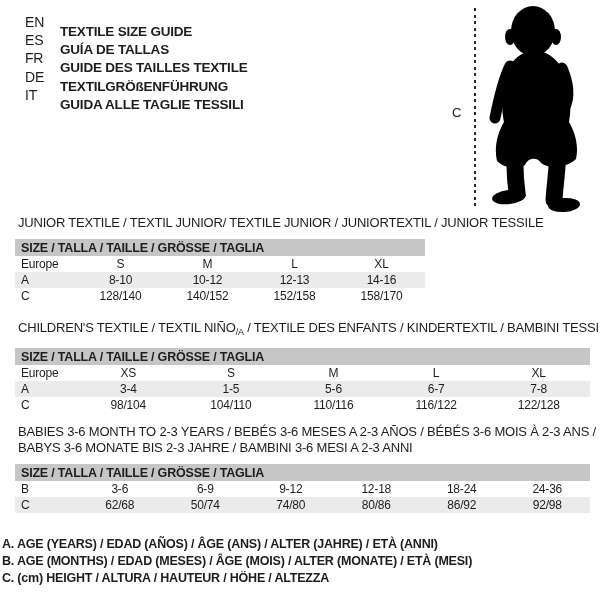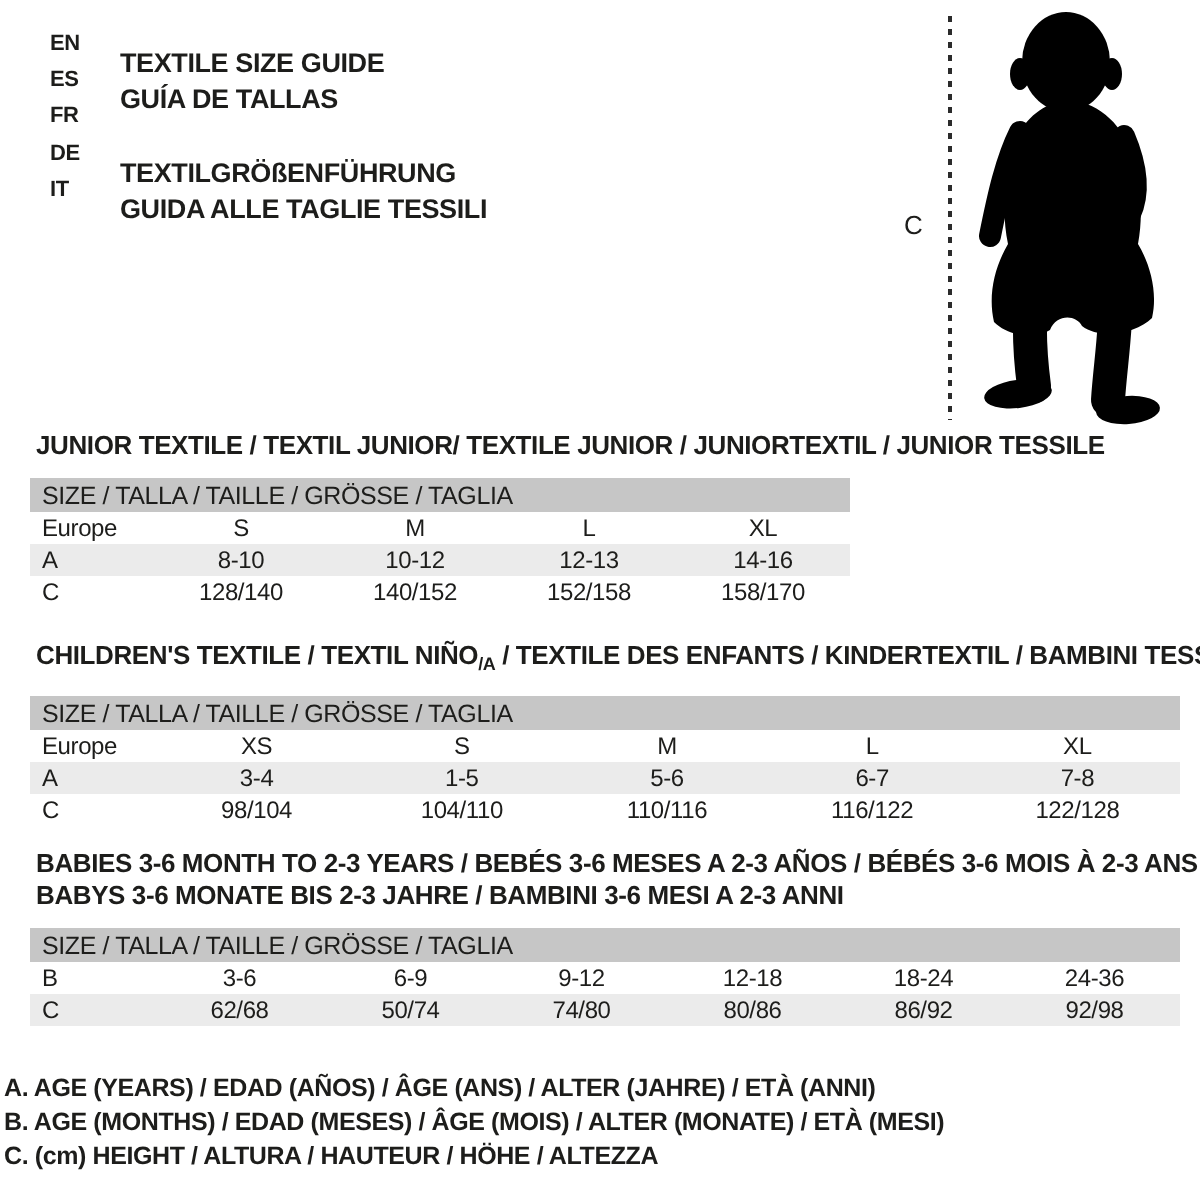--- a/index.html
+++ b/index.html
@@ -4,41 +4,41 @@
 <style>
   html,body { margin:0; padding:0; background:#fff; }
   #page {
     position:relative; width:600px; height:600px; background:#ffffff;
     font-family:"Liberation Sans","DejaVu Sans",sans-serif;
     color:#1d1d1b; overflow:hidden; letter-spacing:-0.2px;
   }
   
   .lang-block { position:absolute; left:25px; top:13px; }
   .lang-row { display:flex; height:18.2px; align-items:center; }
-  .lang-code { width:35px; font-weight:bold; font-size:11px; }
+  .lang-code { width:35px; font-weight:normal; font-size:14px; }
   .lang-title { font-weight:bold; font-size:13.5px; white-space:nowrap;margin-top:19px; }
 
   
   .figure { position:absolute; left:440px; top:0; width:160px; height:230px; }
   .dotted-line {
     position:absolute; left:34px; top:8px; width:2px; height:202px;
     background-image:repeating-linear-gradient(to bottom,#2b2b2b 0 3px,transparent 3px 6.5px);
   }
   .height-label { position:absolute; left:12px; top:105px; font-size:13px; }
   .silhouette { position:absolute; left:44px; top:4px; }
 
   
-  .sec-title { position:absolute; left:18px; font-weight:bold; font-size:13px; white-space:nowrap; }
+  .sec-title { position:absolute; left:18px; font-weight:normal; font-size:13px; white-space:nowrap; }
   .sec-title .sub { font-size:9px; vertical-align:-3px; }
 
   
   table.size-table { position:absolute; left:15px; border-collapse:collapse; table-layout:fixed; }
   table.size-table th {
     background:#c6c6c6; height:17px; text-align:left; padding:0 0 0 6px;
-    font-weight:normal; font-size:12.5px; white-space:nowrap; overflow:hidden;
+    font-weight:bold; font-size:12.5px; white-space:nowrap; overflow:hidden;
   }
   table.size-table td { height:16px; padding:0; text-align:center; font-size:12px; white-space:nowrap; }
   table.size-table td.lbl { text-align:left; padding-left:6px; }
   table.size-table tbody tr:nth-child(2) td { background:#ebebeb; }
 
   
   .legend { position:absolute; left:2px; top:537px; }
   .legend-line { font-weight:bold; font-size:12.5px; height:17.2px; white-space:nowrap; }
 </style>
 </head>
@@ -50,20 +50,21 @@
     <div class="lang-row">
       <span class="lang-code">EN</span>
       <span class="lang-title">TEXTILE SIZE GUIDE</span>
     </div>
     <div class="lang-row">
       <span class="lang-code">ES</span>
       <span class="lang-title">GUÍA DE TALLAS</span>
     </div>
     <div class="lang-row">
       <span class="lang-code">FR</span>
+      <span class="lang-title">GUIDE DES TAILLES TEXTILE</span>
     </div>
     <div class="lang-row">
       <span class="lang-code">DE</span>
       <span class="lang-title">TEXTILGRÖßENFÜHRUNG</span>
     </div>
     <div class="lang-row">
       <span class="lang-code">IT</span>
       <span class="lang-title">GUIDA ALLE TAGLIE TESSILI</span>
     </div>
   </div>

